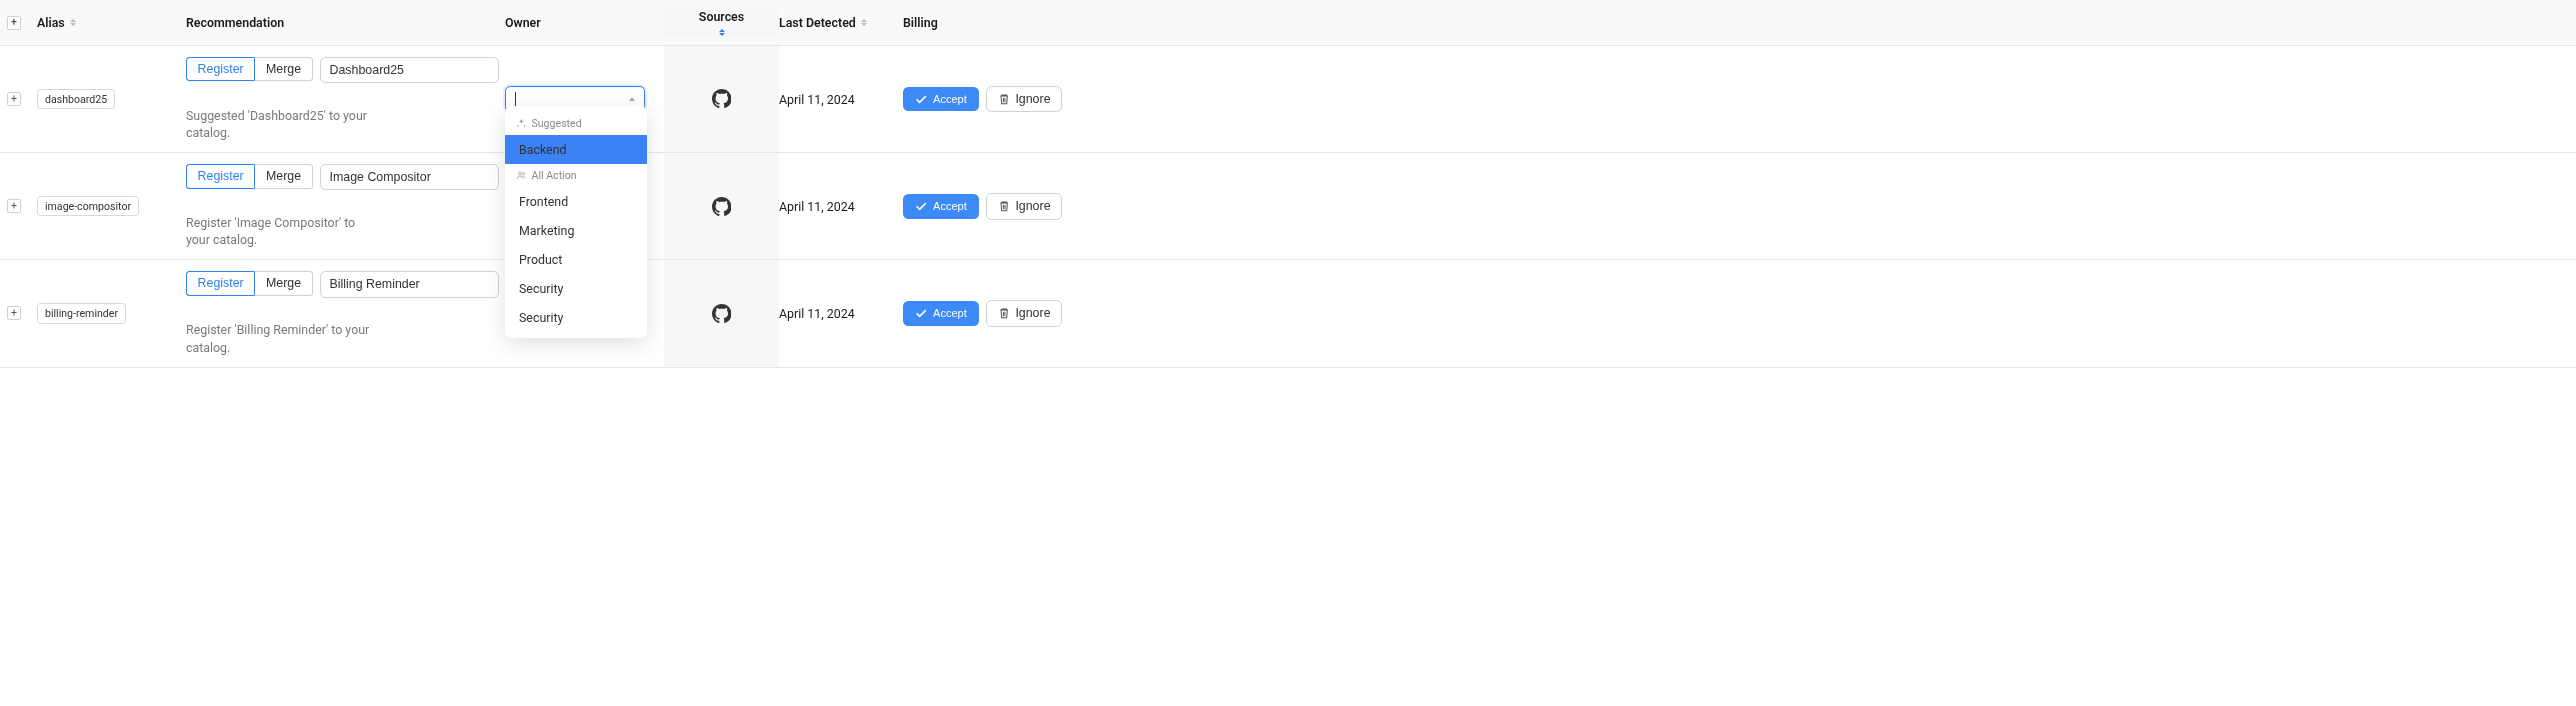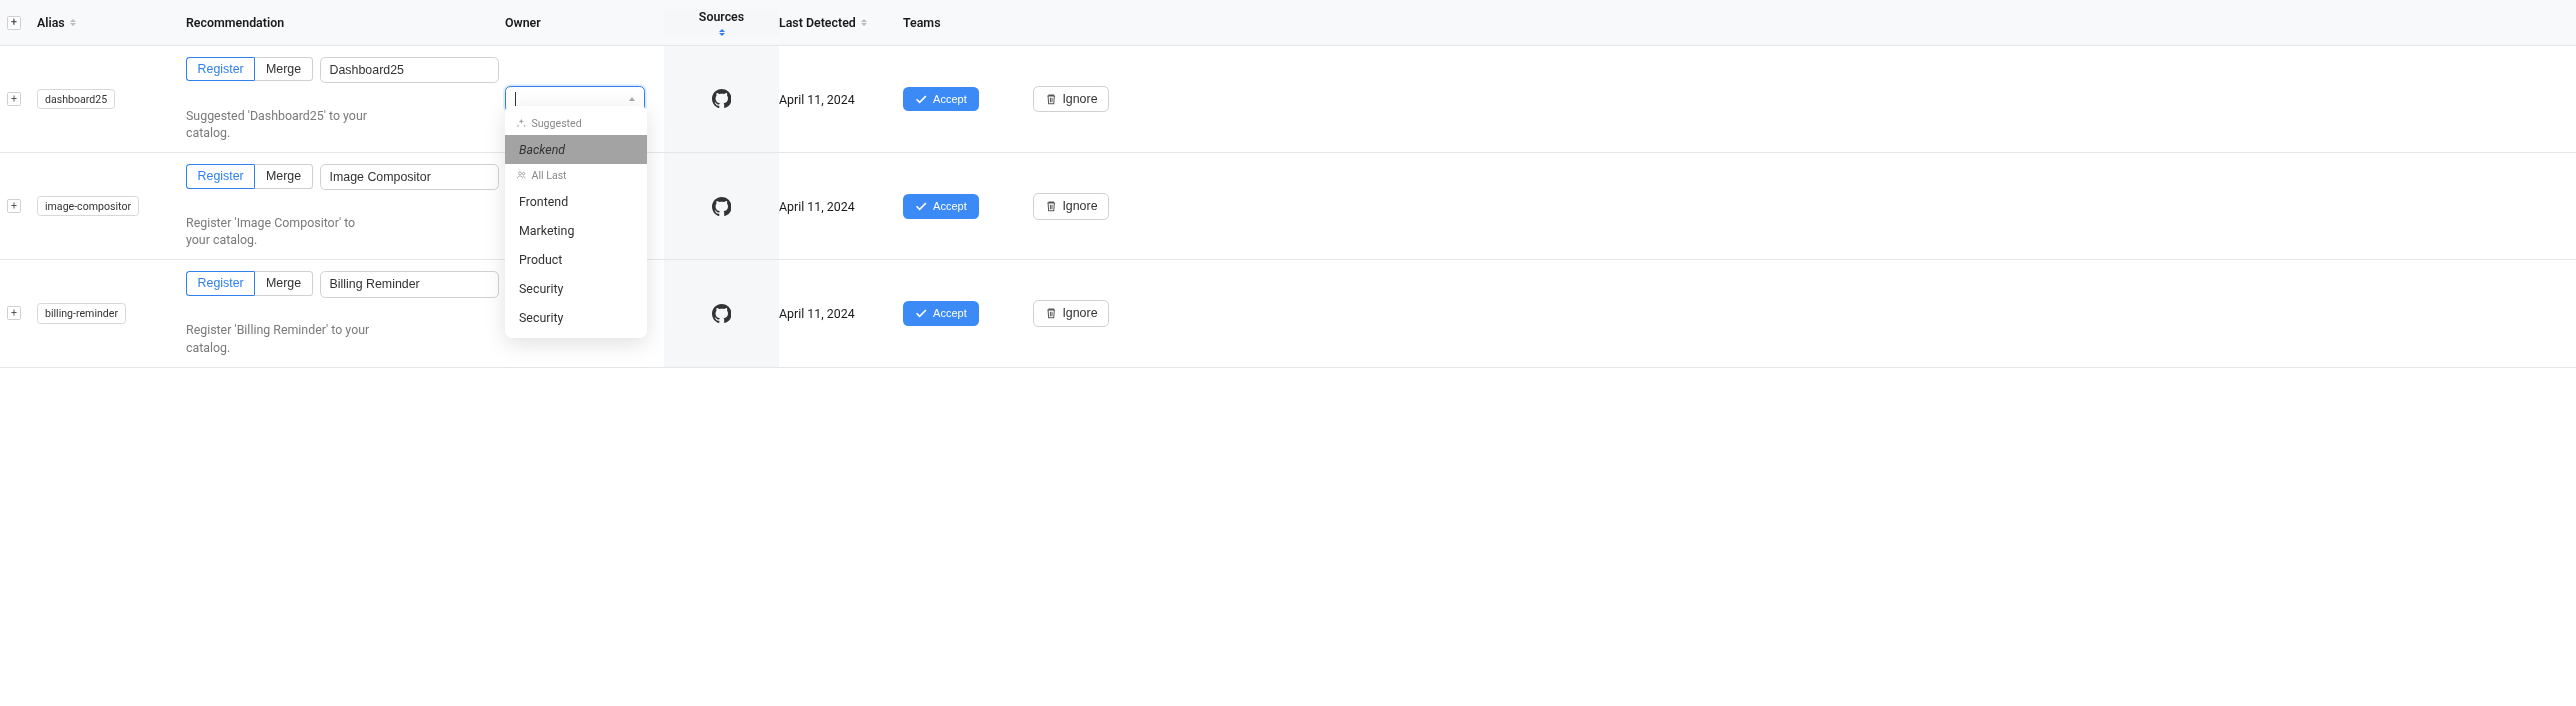--- a/index.html
+++ b/index.html
@@ -222,22 +222,21 @@
       align-items: center;
       gap: 5.3px;
     }
     .dropdown-item {
       padding: 7px 14px;
       font-size: 12.4px;
       color: #333;
       cursor: pointer;
     }
     .dropdown-item.highlighted {
-      background: #a3a3a3;
-      font-style: italic;
+      background: #3b82f6;
     }
     .github-icon {
       width: 19.5px;
       height: 19.5px;
     }
     .btn-primary {
       background: #3b8af5;
       color: #fff;
       border: none;
       border-radius: 5.3px;
@@ -252,21 +251,20 @@
       background: #fff;
       color: #333;
       border: 0.9px solid #d0d0d0;
       border-radius: 5.3px;
       padding: 5.3px 10.6px;
       font-size: 12.4px;
       cursor: pointer;
       display: inline-flex;
       align-items: center;
       gap: 5.3px;
-      margin-left: 47px;
     }
     .check-icon-svg {
       width: 12.4px;
       height: 12.4px;
     }
     .trash-icon-svg {
       width: 12.4px;
       height: 12.4px;
     }
     .col-sources-highlight {
@@ -307,21 +305,21 @@
       </span>
     </div>
     <div class="col-last th">
       <span>Last Detected</span>
       <span class="sort-icon">
         <span class="sort-up"></span>
           <span class="sort-down"></span>
       </span>
     </div>
     <div class="col-action th">
-      <span>Teams</span>
+      <span>Billing</span>
     </div>
   </div>
 
   <div class="table-row">
     <div class="col-expand">
       <div class="expand-btn">+</div>
     </div>
     <div class="col-alias">
       <span class="tag">dashboard25</span>
     </div>
@@ -372,21 +370,21 @@
         <span>Suggested</span>
       </div>
       <div class="dropdown-item highlighted">Backend</div>
       <div class="dropdown-group-label">
         <svg class="people-icon" viewBox="0 0 16 16" fill="none" stroke="#999" stroke-width="1.2">
             <circle cx="6" cy="5" r="2.2"></circle>
             <path d="M2 13c0-2.2 1.8-4 4-4s4 1.8 4 4"></path>
             <circle cx="11.5" cy="5.5" r="1.7"></circle>
             <path d="M10 9.2c1.8 0 3.5 1.3 3.5 3.3"></path>
           </svg>
-        <span>All Last</span>
+        <span>All Action</span>
       </div>
       <div class="dropdown-item">Frontend</div>
       <div class="dropdown-item">Marketing</div>
       <div class="dropdown-item">Product</div>
       <div class="dropdown-item">Security</div>
       <div class="dropdown-item">Security</div>
     </div>
   </div>
 
   <div class="table-row">

